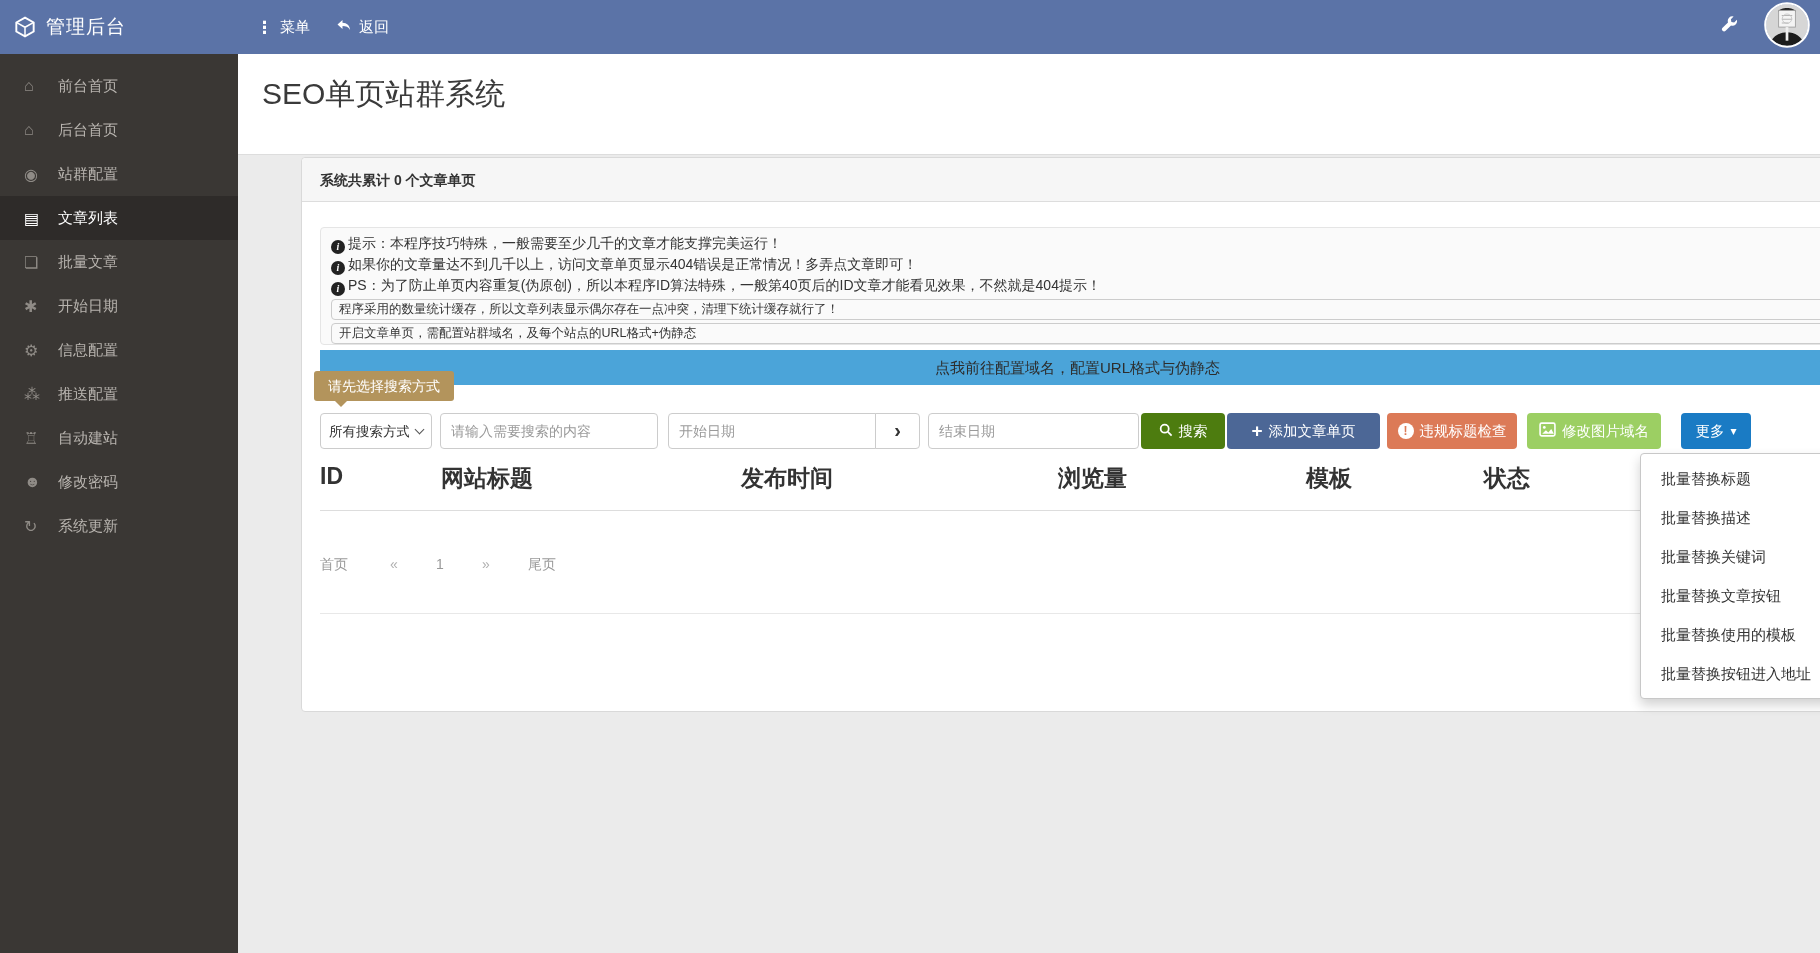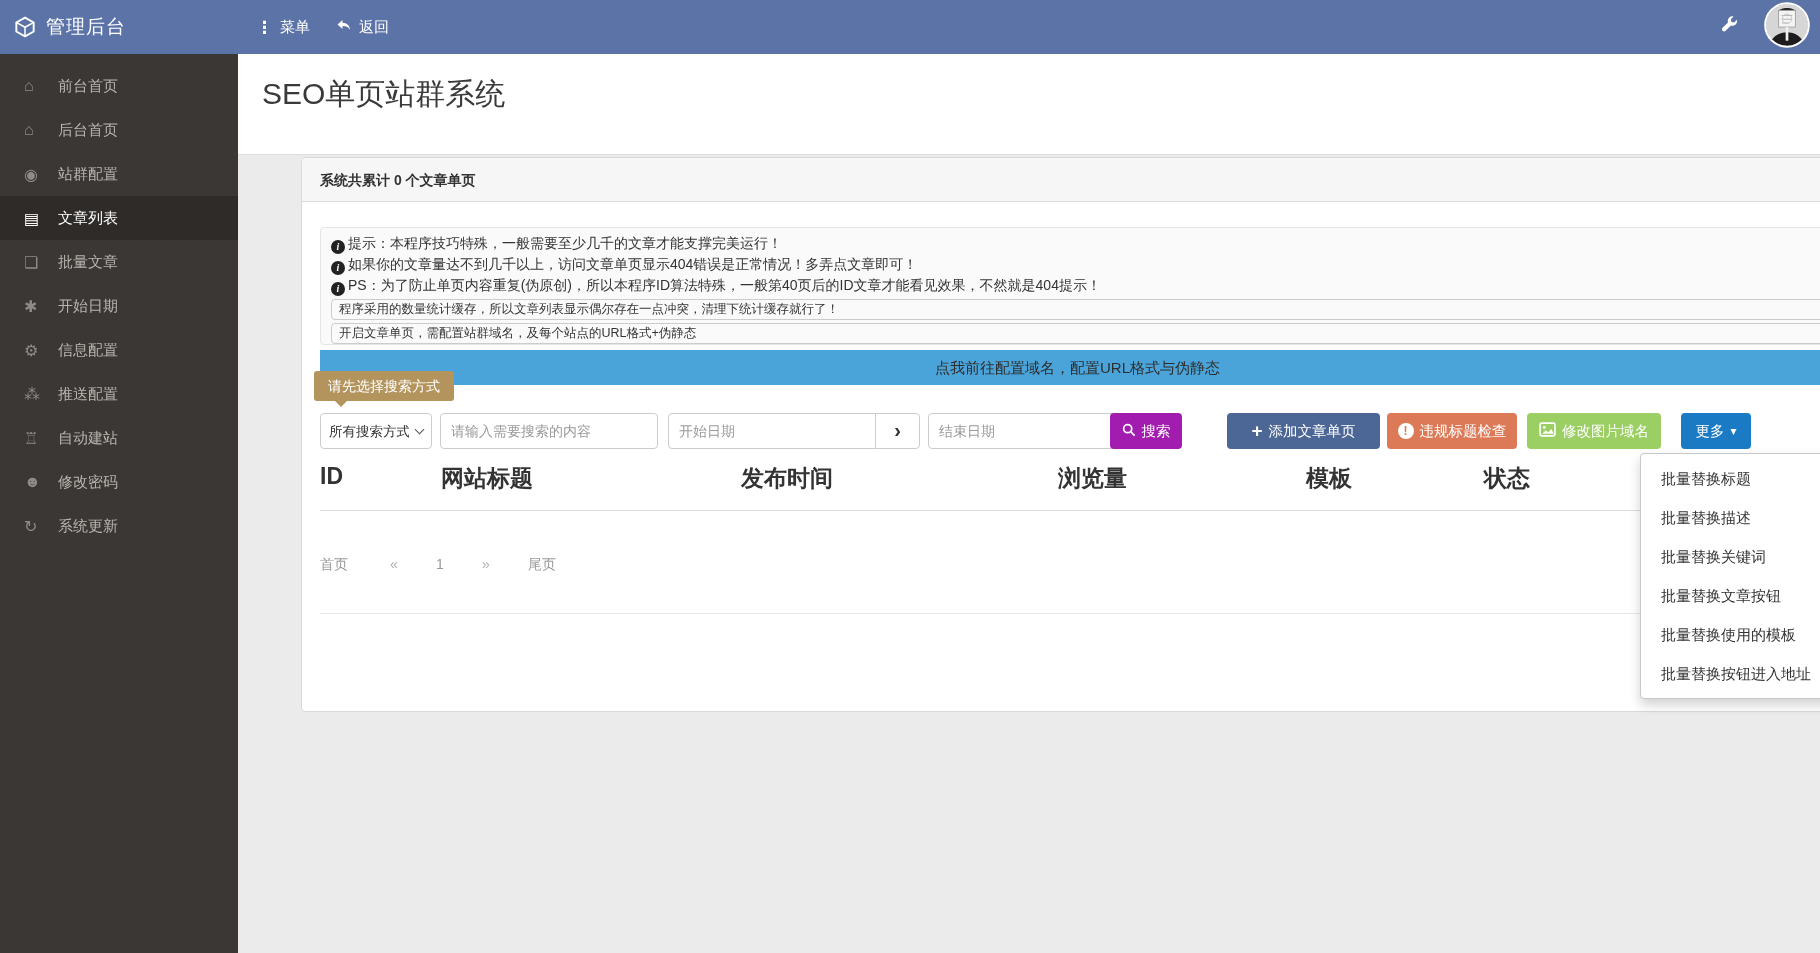--- a/index.html
+++ b/index.html
@@ -48,21 +48,21 @@
   .select-wrap select { width:100%; height:36px; border:1px solid #ccc; border-radius:4px; background:#fff; font-size:13.5px; color:#333; padding:0 22px 0 8px; appearance:none; -webkit-appearance:none; font-family:inherit; }
   .select-caret { position:absolute; right:9px; top:13px; width:7px; height:7px; border-right:1.6px solid #555; border-bottom:1.6px solid #555; transform:rotate(45deg); pointer-events:none; }
   .tb input { height:36px; border:1px solid #ccc; border-radius:4px; background:#fff; font-size:14px; color:#333; padding:0 10px; font-family:inherit; width:100%; }
   .tb input::placeholder { color:#9a9a9a; }
   .kw { left:138px; width:218px; }
   .date1 { left:366px; width:208px; }
   .date1 input { border-radius:4px 0 0 4px; }
   .date-sep { left:573px; width:45px; background:#fff; border:1px solid #ccc; border-radius:0 4px 4px 0; text-align:center; line-height:33px; font-size:20px; font-weight:bold; color:#333; cursor:pointer; }
   .date2 { left:626px; width:211px; }
   .btn { position:absolute; top:255px; height:36px; border:none; border-radius:4px; color:#fff; font-size:14.5px; display:inline-flex; align-items:center; justify-content:center; gap:6px; cursor:pointer; font-family:inherit; }
-  .btn-search { left:808px; width:72px; background:#a21caf; }
+  .btn-search { left:839px; width:84px; background:#4d7c0f; }
   .btn-add { left:925px; width:153px; background:#4c6796; }
   .btn-violation { left:1085px; width:130px; background:#dc7a57; }
   .btn-image { left:1225px; width:134px; background:#9ccf63; }
   .btn-more { left:1379px; width:70px; background:#1a7bc4; }
   .plus-glyph { font-size:19px; font-weight:bold; line-height:1; margin-top:-2px; }
   .excl { display:inline-block; width:16px; height:16px; border-radius:50%; background:#fff; color:#dc7a57; font-weight:bold; font-size:12px; line-height:16px; text-align:center; }
   .caret-down { font-size:12px; }
 
   
   .th { position:absolute; top:305px; font-size:23px; font-weight:700; color:#333; }

